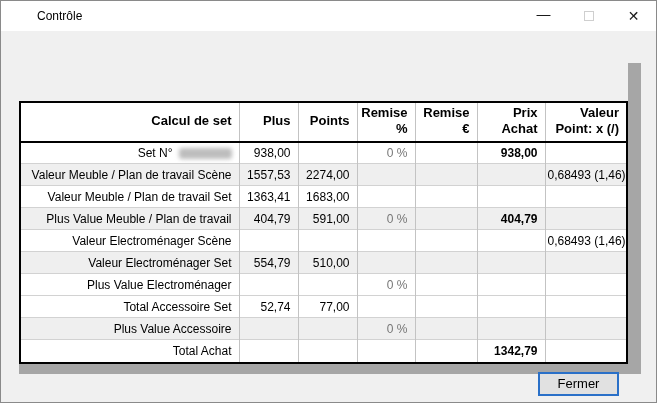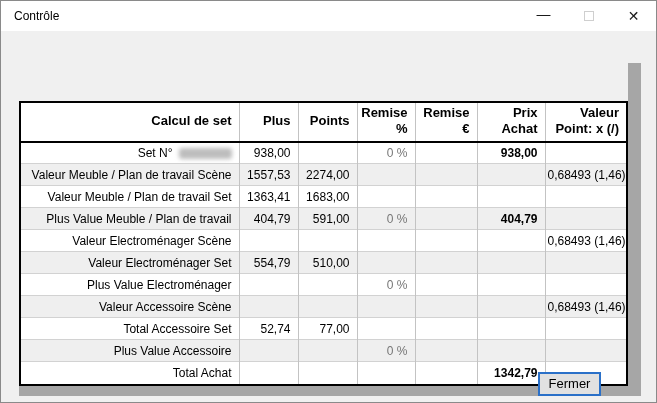--- a/index.html
+++ b/index.html
@@ -12,21 +12,21 @@
   }
   .window {
     position: absolute; inset: 0;
     border: 1px solid #8a8a8a;
     background: #f0f0f0;
   }
   
   .titlebar {
     position: absolute; top: 0; left: 0; right: 0; height: 30px;
     background: #ffffff;
-    display: flex; align-items: center;
+    display: flex; align-items: center; padding-left: 23px;
   }
   .titlebar-title {
     font-size: 12px; color: #000;
     padding-left: 13px;
     flex: 1;
   }
   .caption-btn {
     width: 45px; height: 29px;
     display: flex; align-items: center; justify-content: center;
     font-size: 13px; color: #1a1a1a;
@@ -84,21 +84,21 @@
     width: 53px; height: 11px;
     margin-left: 6px;
     background: #bdbdbd;
     border-radius: 3px;
     filter: blur(2px);
     vertical-align: middle;
   }
   
   .close-button {
     position: absolute; left: 537px; top: 371px;
-    width: 63px; height: 24px;
+    width: 81px; height: 24px;
     background: #e1e1e1;
     border: 2px solid #2a70c8;
     font-family: "Liberation Sans", sans-serif;
     font-size: 13px; color: #000;
     text-align: center; line-height: 20px;
     cursor: default;
   }
 </style>
 </head>
 <body>
@@ -198,29 +198,20 @@
             </tr>
             <tr class="bold">
               <td class="c-label"><span>Plus Value Electroménager</span></td>
               <td class="c-num"></td>
               <td class="c-num"></td>
               <td class="c-pct">0 %</td>
               <td class="c-num"></td>
               <td class="c-prix"></td>
               <td class="c-vp"></td>
             </tr>
-            <tr class="shaded">
-              <td class="c-label"><span>Valeur Accessoire Scène</span></td>
-              <td class="c-num"></td>
-              <td class="c-num"></td>
-              <td class="c-pct"></td>
-              <td class="c-num"></td>
-              <td class="c-prix"></td>
-              <td class="c-vp">0,68493 (1,46)</td>
-            </tr>
             <tr>
               <td class="c-label"><span>Total Accessoire Set</span></td>
               <td class="c-num">52,74</td>
               <td class="c-num">77,00</td>
               <td class="c-pct"></td>
               <td class="c-num"></td>
               <td class="c-prix"></td>
               <td class="c-vp"></td>
             </tr>
             <tr class="shaded bold">

